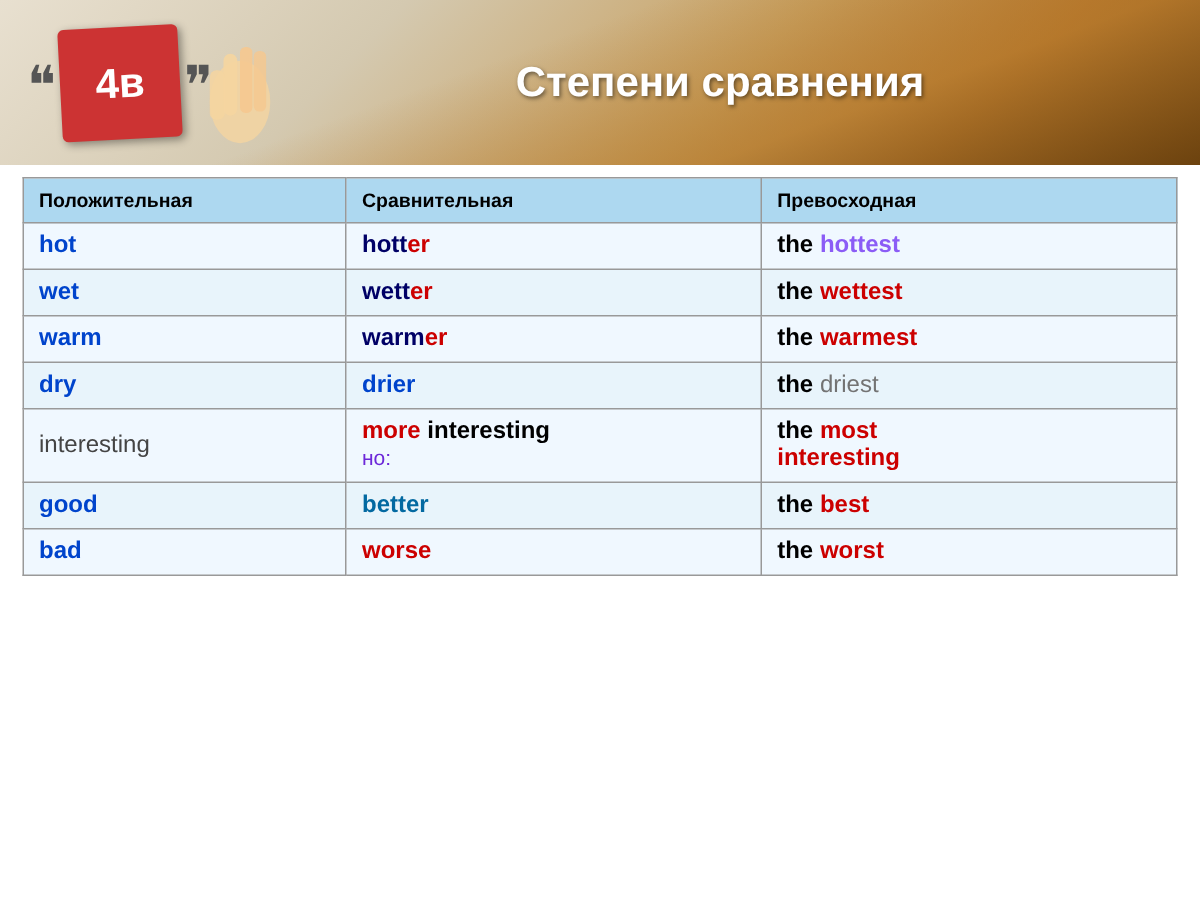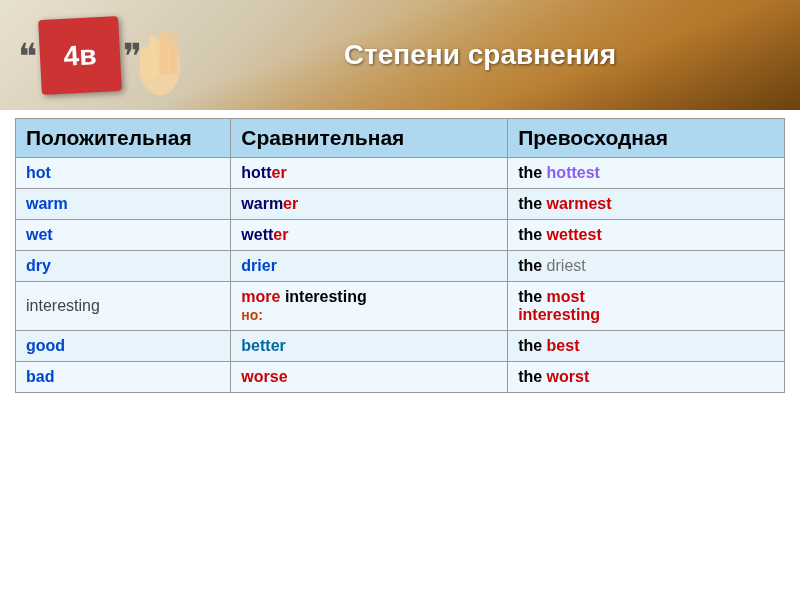--- a/index.html
+++ b/index.html
@@ -121,21 +121,21 @@
       width: 100%;
       border-collapse: collapse;
       font-size: 16px;
     }
 
     th {
       background: #add8f0;
       border: 1.5px solid #999;
       padding: 7px 10px;
       font-weight: bold;
-      font-size: 21px;
+      font-size: 13px;
       color: #000;
       text-align: left;
     }
 
     td {
       border: 1.5px solid #999;
       padding: 6px 10px;
       vertical-align: middle;
     }
 
@@ -149,21 +149,21 @@
 
     .col1 { width: 28%; }
     .col2 { width: 36%; }
     .col3 { width: 36%; }
 
     .bold-blue { color: #0044cc; font-weight: bold; }
     .bold-red { color: #cc0000; font-weight: bold; }
     .normal { color: #444; font-weight: normal; }
 
     .comp-more { color: #cc0000; font-weight: bold; }
-    .note { color: #c2410c; font-weight: bold; font-size: 14px; }
+    .note { color: #6d28d9; font-weight: normal; font-size: 14px; }
   </style>
 </head>
 <body>
 
 <div class="header">
   <div class="badge-area">
     <span class="quote-left">❝</span>
     <div class="badge-card">
       <span>4в</span>
     </div>
@@ -200,30 +200,30 @@
         </th>
       </tr>
     </thead>
     <tbody id="table-body">
     <tr>
           <td><span class="bold-blue">hot</span></td>
           <td><span class="bold-blue"><span style="color:#000066;font-weight:bold;">hott</span><span style="color:#cc0000;font-weight:bold;">er</span></span></td>
           <td><span style="font-weight:bold;color:#000;">the </span><span style="font-weight:bold;color:#8b5cf6;">hottest</span></td>
         </tr>
         <tr>
+          <td><span class="bold-blue">wet</span></td>
+          <td><span class="bold-blue"><span style="color:#000066;font-weight:bold;">wett</span><span style="color:#cc0000;font-weight:bold;">er</span></span></td>
+          <td><span style="font-weight:bold;color:#000;">the </span><span style="font-weight:bold;color:#cc0000;">wettest</span></td>
+        </tr>
+        <tr>
           <td><span class="bold-blue">warm</span></td>
           <td><span class="bold-blue"><span style="color:#000066;font-weight:bold;">warm</span><span style="color:#cc0000;font-weight:bold;">er</span></span></td>
           <td><span style="font-weight:bold;color:#000;">the </span><span style="font-weight:bold;color:#cc0000;">warmest</span></td>
         </tr>
         <tr>
-          <td><span class="bold-blue">wet</span></td>
-          <td><span class="bold-blue"><span style="color:#000066;font-weight:bold;">wett</span><span style="color:#cc0000;font-weight:bold;">er</span></span></td>
-          <td><span style="font-weight:bold;color:#000;">the </span><span style="font-weight:bold;color:#cc0000;">wettest</span></td>
-        </tr>
-        <tr>
           <td><span class="bold-blue">dry</span></td>
           <td><span class="bold-blue"><span style="font-weight:bold;color:#0044cc;">drier</span></span></td>
           <td><span style="font-weight:bold;color:#000;">the </span><span style="font-weight:normal;color:#737373;">driest</span></td>
         </tr>
         <tr>
           <td><span class="normal">interesting</span></td>
           <td><span class="comp-more"><span style="color:#cc0000;font-weight:bold;">more</span> <span style="color:#000;font-weight:bold;">interesting</span></span><br><span class="note">но:</span></td>
           <td><span style="font-weight:bold;color:#000;">the </span><span style="font-weight:bold;color:#cc0000;">most</span><br><span style="font-weight:bold;color:#cc0000;">interesting</span></td>
         </tr>
         <tr>

